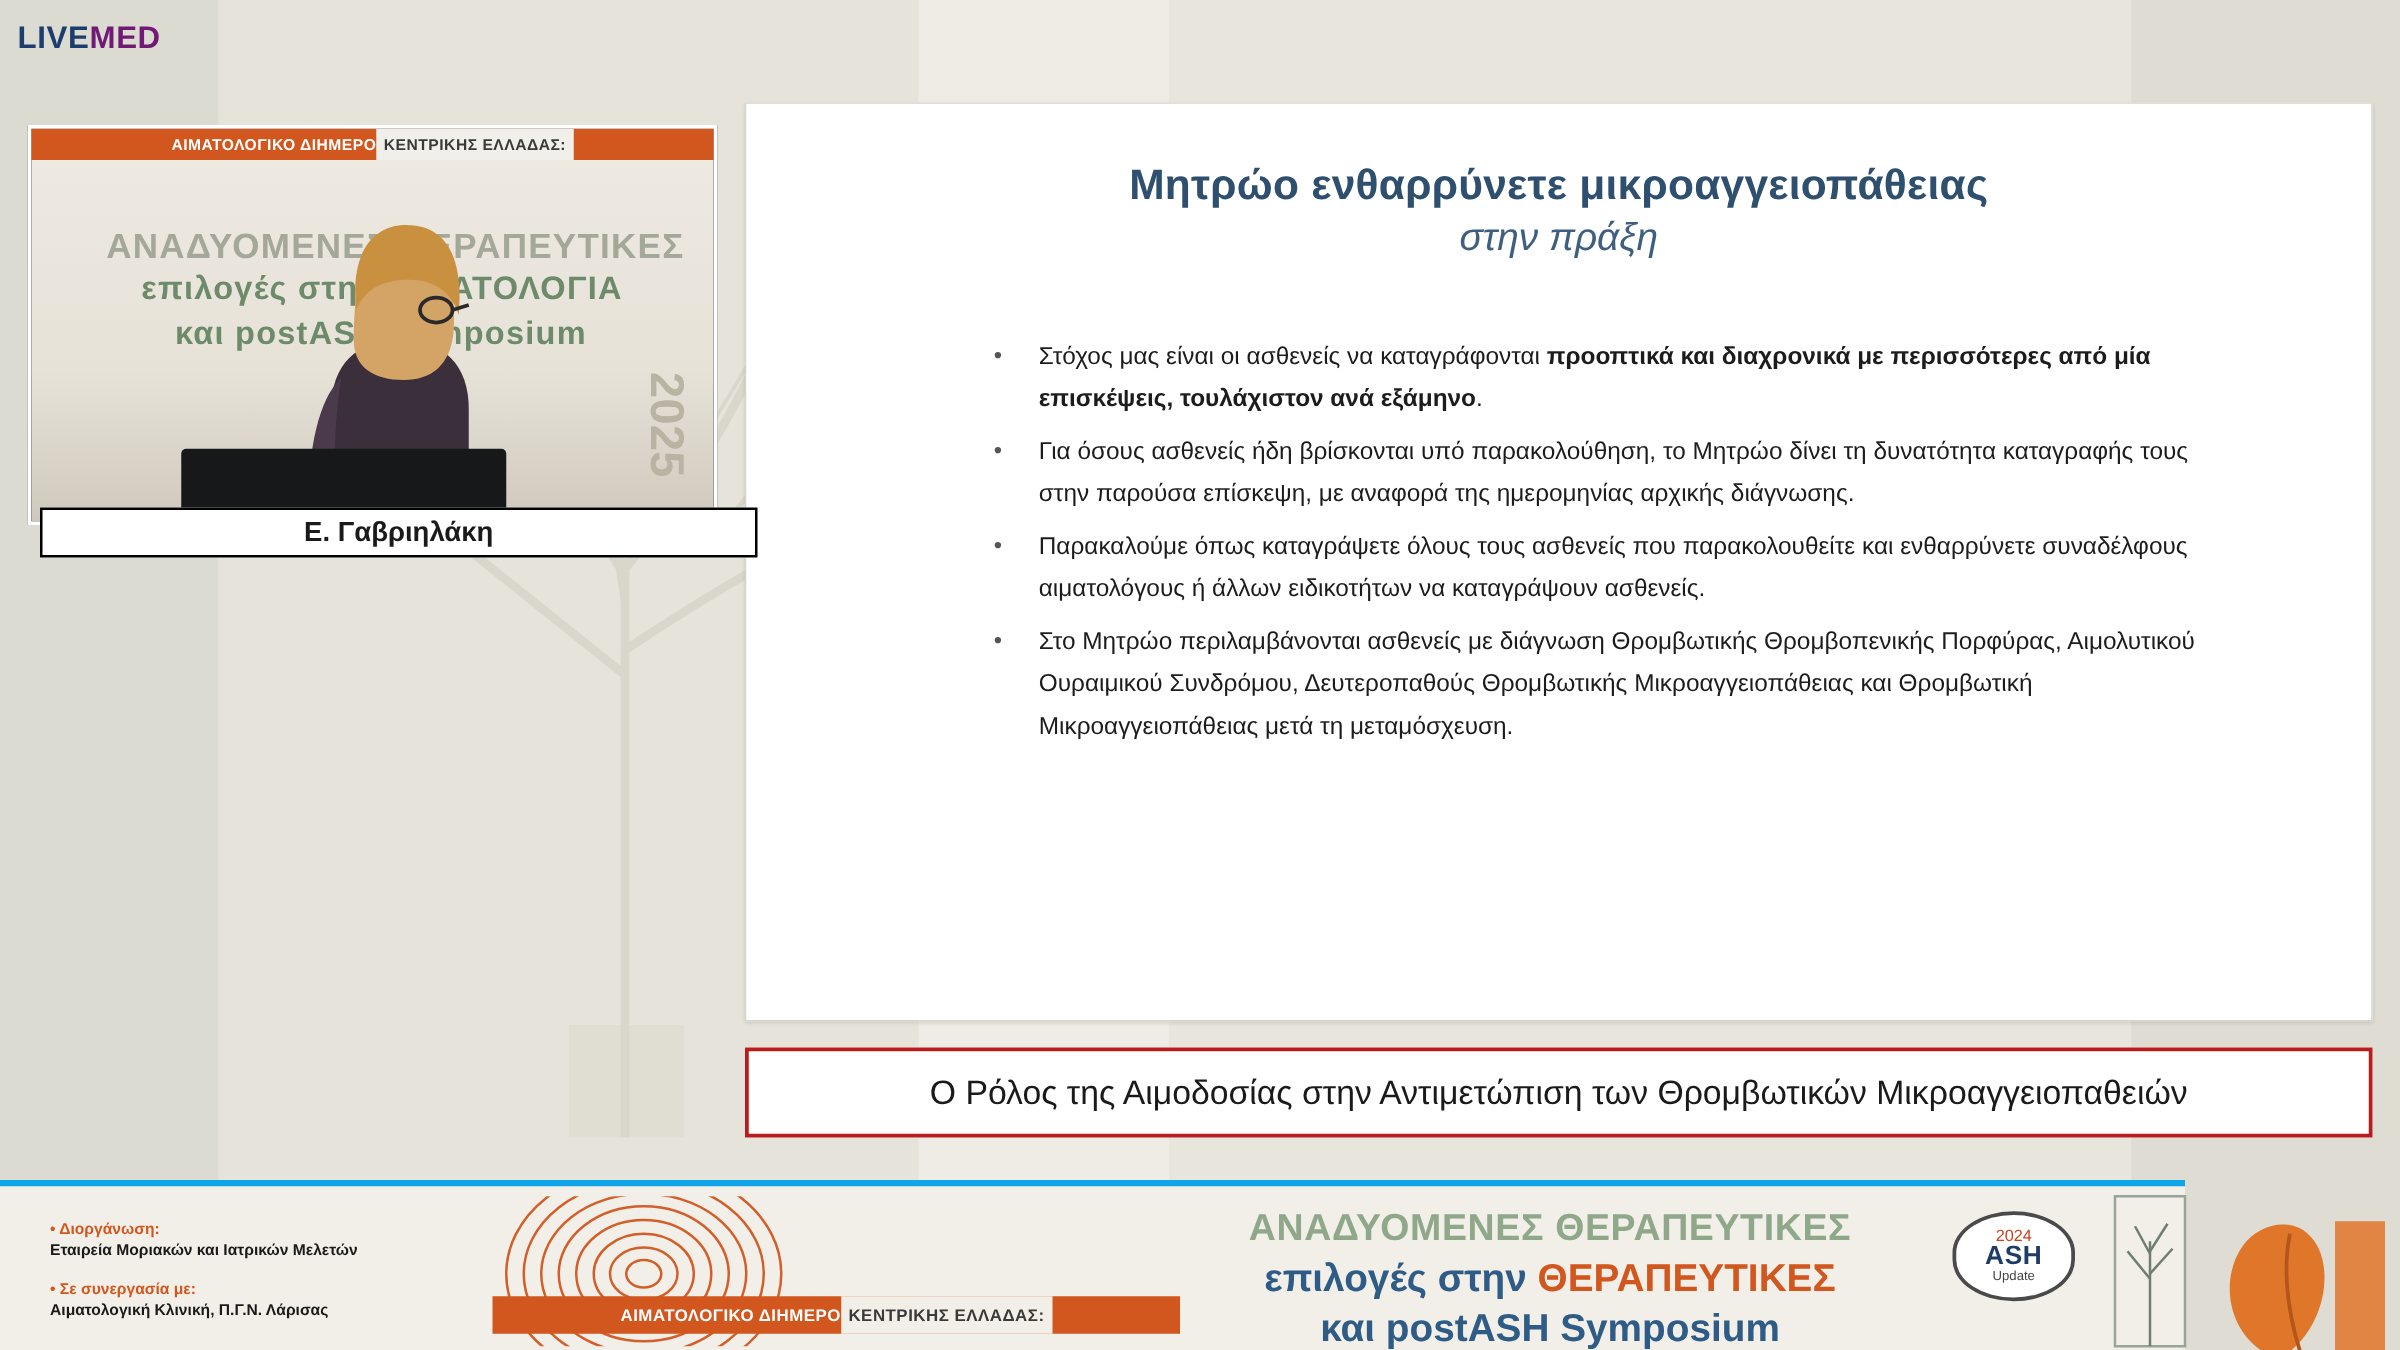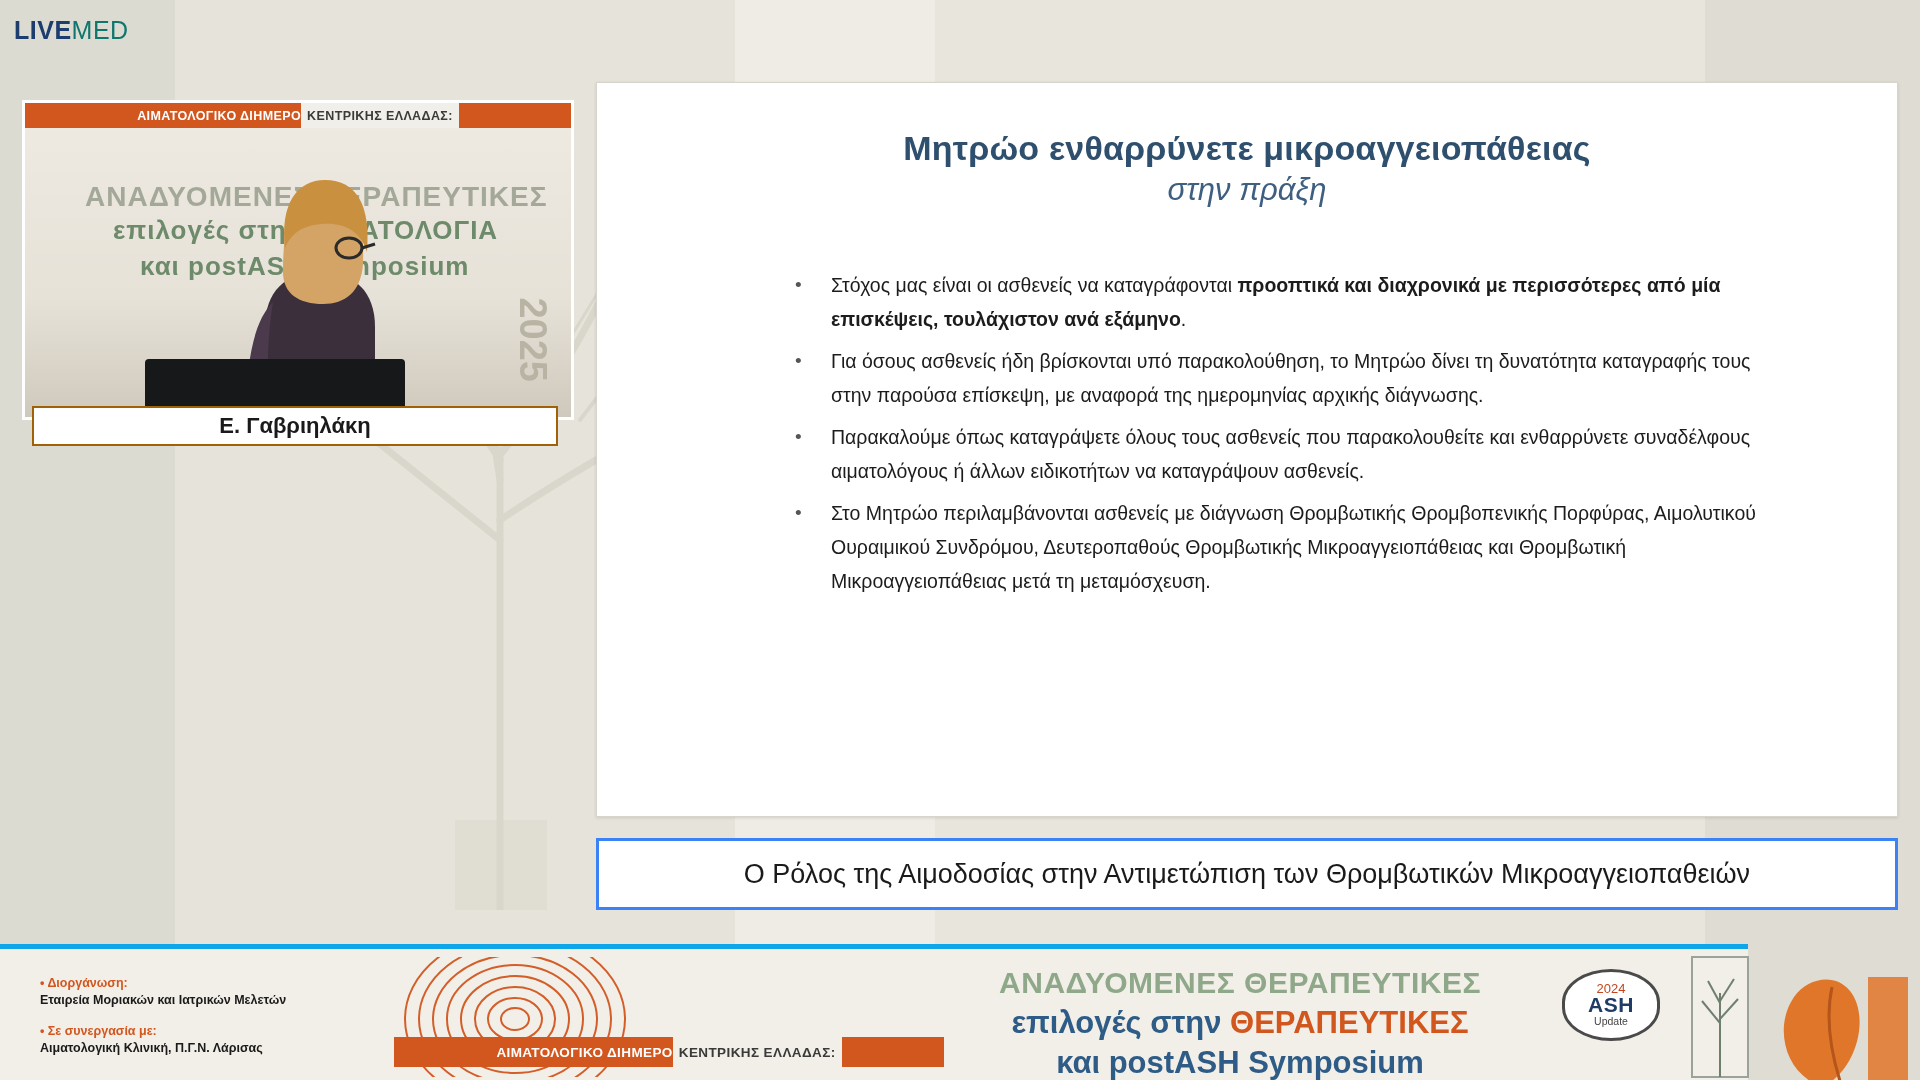--- a/index.html
+++ b/index.html
@@ -43,21 +43,21 @@
   
   .logo {
     position: absolute;
     left: 14px; top: 16px;
     font-size: 25px;
     font-weight: bold;
     letter-spacing: .5px;
     color: #1d3d6e;
     z-index: 30;
   }
-  .logo .med { color: #0f766e; font-weight: normal; }
+  .logo .med { color: #701a75; font-weight: bold; }
 
   
   .video-wrap {
     position: absolute;
     left: 22px; top: 100px;
     width: 552px; height: 358px;
     z-index: 25;
   }
   .video-frame {
     position: absolute;
@@ -120,23 +120,23 @@
   .vid-desk {
     position: absolute;
     left: 120px; bottom: 0;
     width: 260px; height: 58px;
     background: #17181a;
     border-radius: 4px 4px 0 0;
   }
   .name-plate {
     position: absolute;
     left: 10px; top: 306px;
-    width: 526px; height: 40px;
+    width: 574px; height: 40px;
     background: #ffffff;
-    border: 2px solid #a16207;
+    border: 2px solid #000000;
     display: flex;
     align-items: center;
     justify-content: center;
     font-size: 22px;
     font-weight: bold;
     color: #1a1a1a;
     z-index: 6;
   }
 
   
@@ -187,21 +187,21 @@
     font-size: 19px;
   }
   .bullet b { font-weight: bold; }
 
   
   .footer-bar {
     position: absolute;
     left: 596px; top: 838px;
     width: 1302px; height: 72px;
     background: #ffffff;
-    border: 3px solid #3b82f6;
+    border: 3px solid #b91c1c;
     display: flex;
     align-items: center;
     justify-content: center;
     z-index: 22;
   }
   .footer-bar span {
     font-size: 27px;
     color: #1a1a1a;
   }
 

